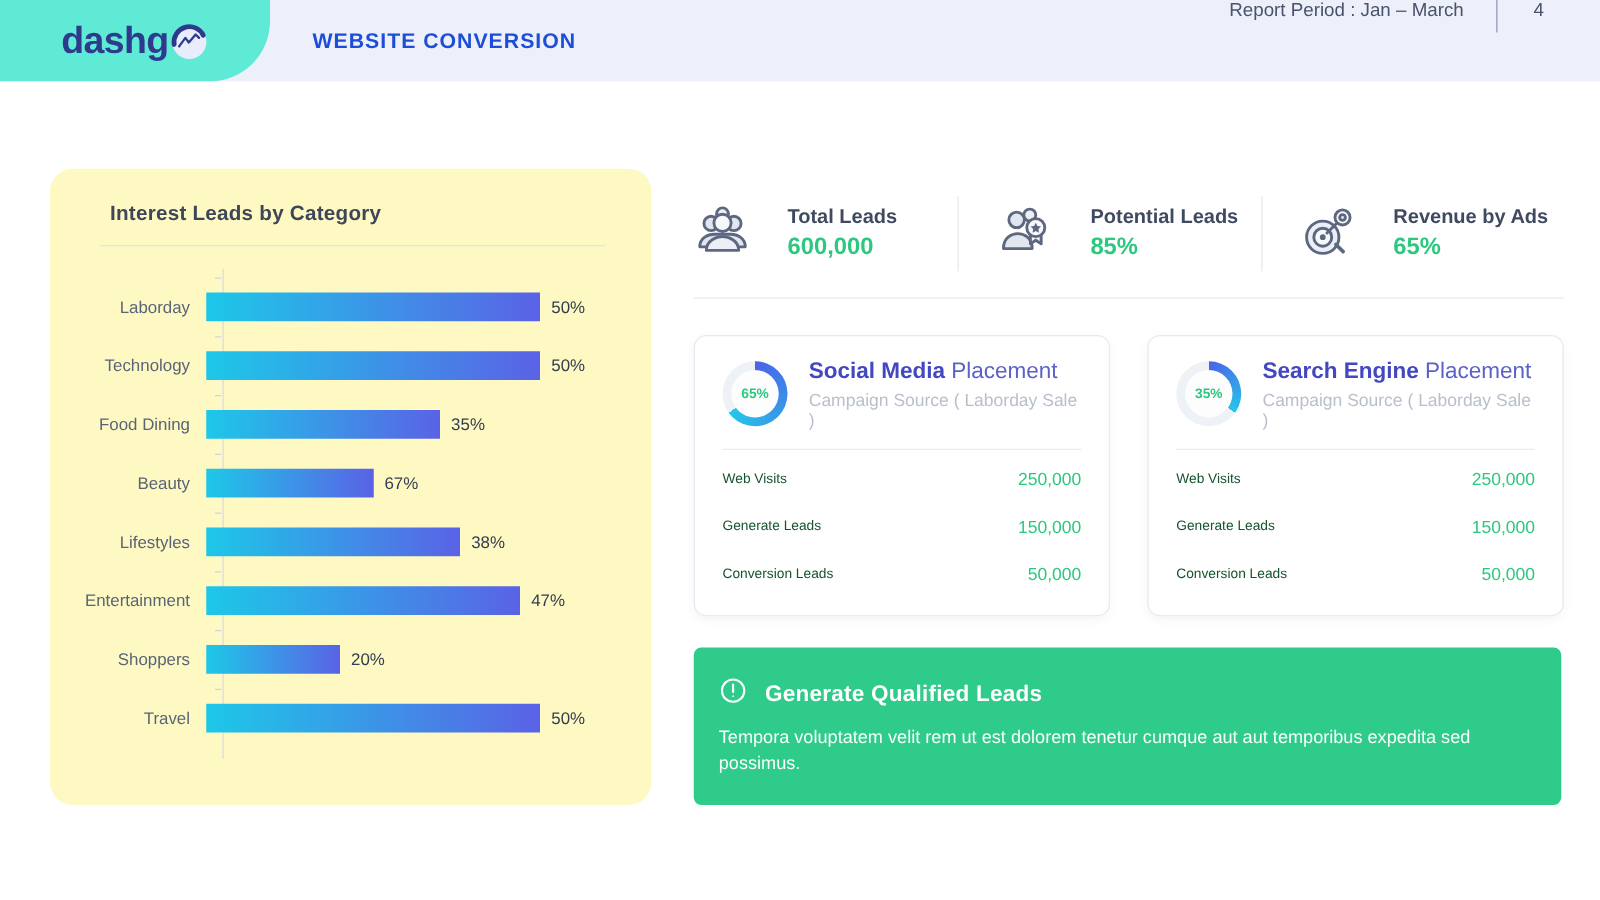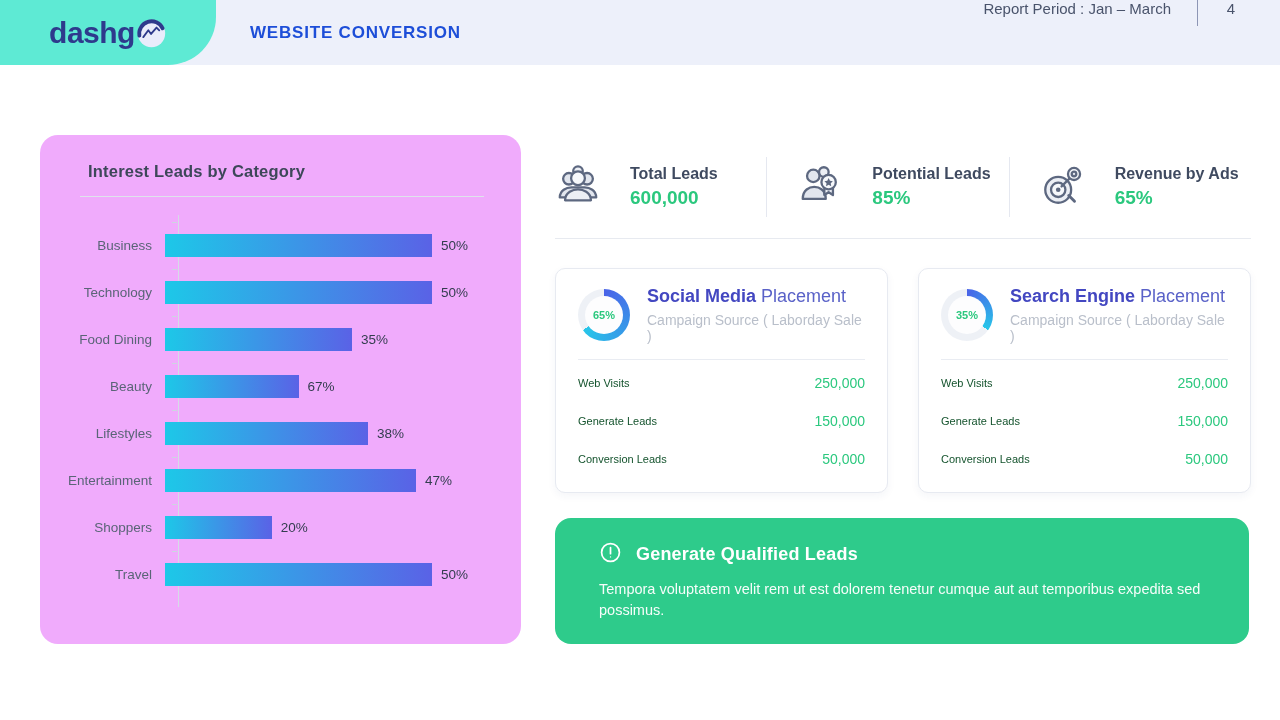--- a/index.html
+++ b/index.html
@@ -14,21 +14,21 @@
   .logo-gauge { margin-left:1px; transform:translateY(3px); }
   .app-title { position:absolute; left:250px; top:0; height:65px; display:flex; align-items:center;
                font-size:17px; font-weight:700; color:#1d4ed8; letter-spacing:0.8px; }
   .header-right { position:absolute; right:42px; top:0; height:65px; display:flex; align-items:flex-start; gap:26px;
                   font-size:15px; color:#49536b; }
   .vdivider { width:1px; height:26px; background:#8d96b5; }
   .page-num { min-width:14px; text-align:center; }
 
   
   .left-panel { position:absolute; left:40px; top:135px; width:481px; height:509px;
-                background:#f0abfc; border-radius:18px; }
+                background:#fef9c3; border-radius:18px; }
   .panel-title { padding:27px 0 0 48px; font-size:16.5px; font-weight:600; color:#3d4759; letter-spacing:0.2px; }
   .panel-divider { margin:15px 0 0 40px; width:404px; height:1px; background:#dfe3eb; }
   .chart { position:relative; margin-top:25px; }
   .chart-axis { position:absolute; left:138px; top:-7px; height:392px; width:1px; background:#d5dbe6; }
   .bar-row { position:relative; display:flex; align-items:center; height:47px; }
   .bar-row::before { content:""; position:absolute; left:132px; top:0; width:5px; height:1px; background:#cdd4e0; }
   .bar-label { width:125px; flex:none; text-align:right; padding-right:13px; font-size:13.5px; color:#5a6477; }
   .bar { height:23px; flex:none; }
   .bar-value { margin-left:9px; font-size:13.5px; color:#333d4f; }
 
@@ -53,21 +53,21 @@
   .card-title .strong { font-weight:700; color:#4347c1; }
   .card-title .light { font-weight:400; color:#5a62c8; }
   .card-subtitle { margin-top:4px; font-size:14px; color:#b9bfca; }
   .card-divider { height:1px; background:#e9ecf2; margin:15px 0 4px 0; }
   .card-row { display:flex; justify-content:space-between; align-items:center; padding:11px 0; }
   .card-row-label { font-size:11px; color:#14532d; }
   .card-row-value { font-size:14px; color:#2bc87e; }
 
   
   .banner { position:absolute; left:555px; top:518px; width:694px; height:126px;
-            background:#2ecb8b; border-radius:16px; padding:23px 44px; color:#ffffff; }
+            background:#2ecb8b; border-radius:6px; padding:23px 20px; color:#ffffff; }
   .banner-head { display:flex; align-items:center; gap:14px; }
   .banner-title { font-size:18px; font-weight:700; letter-spacing:0.2px; }
   .banner-body { margin-top:11px; font-size:14.5px; line-height:1.45; color:rgba(255,255,255,0.96); max-width:650px; }
 </style>
 </head>
 <body>
 
 <div class="stage">
 
   <div class="header">
@@ -88,21 +88,21 @@
       <span class="page-num">4</span>
     </div>
   </div>
 
   <div class="left-panel">
     <div class="panel-title">Interest Leads by Category</div>
     <div class="panel-divider"></div>
     <div class="chart" id="bar-chart">
       <div class="chart-axis"></div>
     <div class="bar-row">
-          <span class="bar-label">Business</span>
+          <span class="bar-label">Laborday</span>
           <div class="bar" style="width: 267px; background: linear-gradient(90deg, rgb(29, 200, 232), rgb(90, 98, 230));"></div>
           <span class="bar-value">50%</span>
         </div>
         <div class="bar-row">
           <span class="bar-label">Technology</span>
           <div class="bar" style="width: 267px; background: linear-gradient(90deg, rgb(29, 200, 232), rgb(90, 98, 230));"></div>
           <span class="bar-value">50%</span>
         </div>
         <div class="bar-row">
           <span class="bar-label">Food Dining</span>

